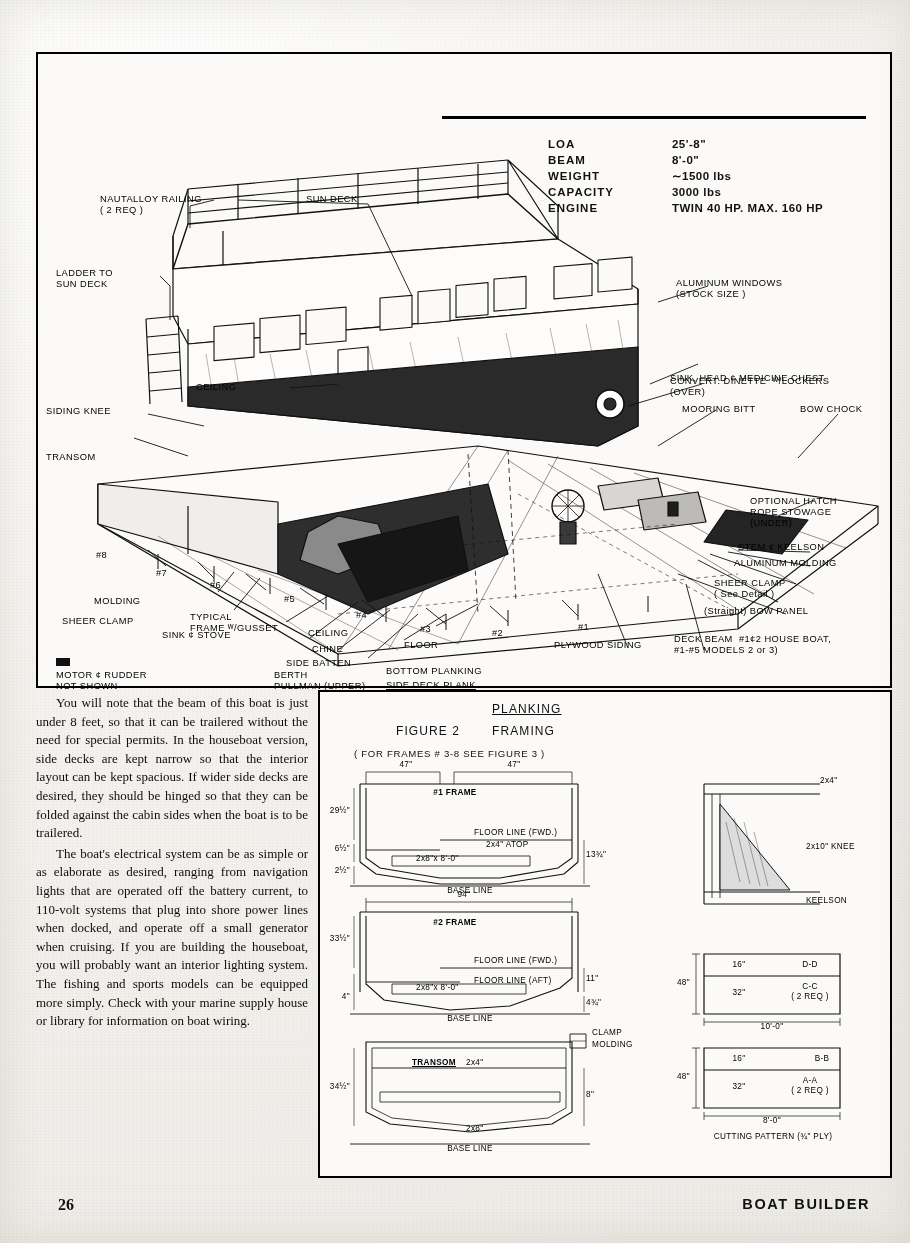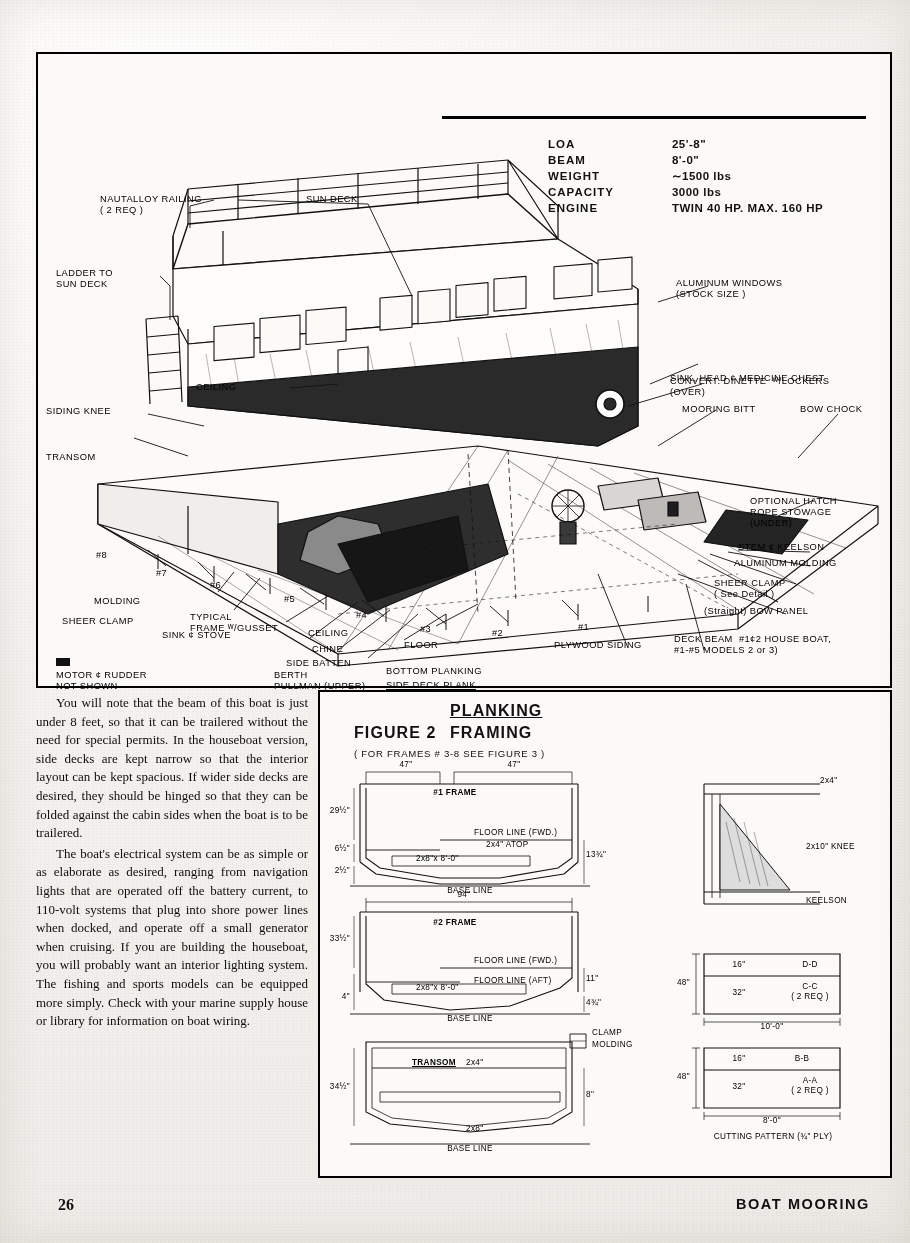--- a/index.html
+++ b/index.html
@@ -73,21 +73,21 @@
   .article p+p{margin-top:2px;}
 
   
   .fig-frame{
     position:absolute;left:318px;top:690px;width:570px;height:484px;
     border:2px solid #000;background:#fbfaf8;
   }
   .fig-title{
     position:absolute;
     font-family:"Liberation Sans",sans-serif;
-    font-size:16px;letter-spacing:1.1px;font-weight:bold;
+    font-size:12px;letter-spacing:1.1px;font-weight:normal;margin-left:42px;
   }
   .fig-sub{
     position:absolute;
     font-family:"Liberation Sans",sans-serif;
     font-size:9.6px;letter-spacing:.7px;
   }
   .fig-frame svg{position:absolute;left:0;top:0;}
   .fig-lbl{
     position:absolute;
     font-family:"Liberation Sans",sans-serif;
@@ -449,26 +449,26 @@
 
     <div class="fig-lbl c" style="left:404px;top:268px;width:30px;">16"</div>
     <div class="fig-lbl c" style="left:470px;top:268px;width:40px;">D-D</div>
     <div class="fig-lbl c" style="left:404px;top:296px;width:30px;">32"</div>
     <div class="fig-lbl c" style="left:466px;top:290px;width:48px;">C-C
 ( 2 REQ )</div>
     <div class="fig-lbl r" style="left:340px;top:286px;width:30px;">48"</div>
     <div class="fig-lbl c" style="left:422px;top:330px;width:60px;">10'-0"</div>
 
     <div class="fig-lbl c" style="left:404px;top:362px;width:30px;">16"</div>
-    <div class="fig-lbl c" style="left:462px;top:362px;width:40px;">B-B</div>
+    <div class="fig-lbl c" style="left:482px;top:362px;width:40px;">B-B</div>
     <div class="fig-lbl c" style="left:404px;top:390px;width:30px;">32"</div>
     <div class="fig-lbl c" style="left:466px;top:384px;width:48px;">A-A
 ( 2 REQ )</div>
     <div class="fig-lbl r" style="left:340px;top:380px;width:30px;">48"</div>
     <div class="fig-lbl c" style="left:422px;top:424px;width:60px;">8'-0"</div>
     <div class="fig-lbl c" style="left:378px;top:440px;width:150px;">CUTTING PATTERN (¾" PLY)</div>
   </div>
 
   <div class="folio">26</div>
-  <div class="magazine">BOAT MOORING</div>
+  <div class="magazine">BOAT BUILDER</div>
 
   <div class="edge"></div>
 </div>
 
 </body></html>

